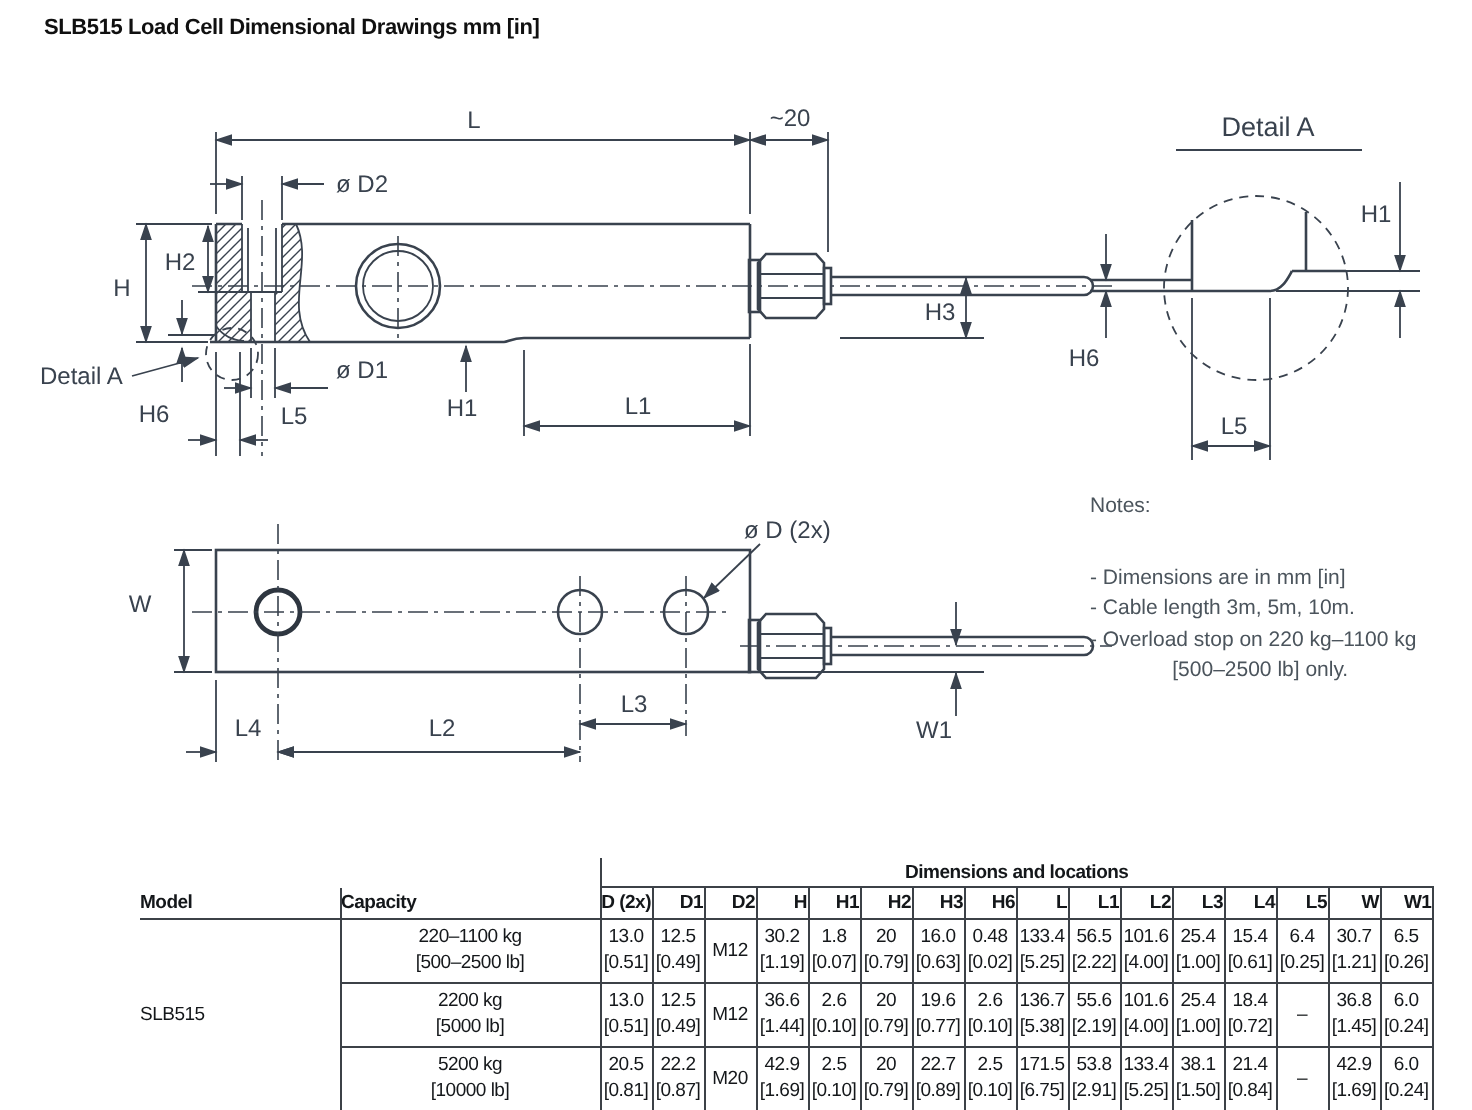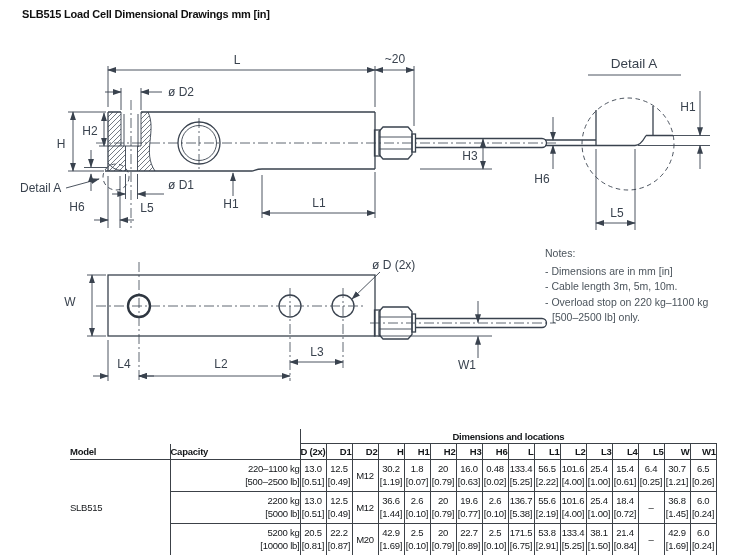--- a/index.html
+++ b/index.html
@@ -11,35 +11,35 @@
   .ln{stroke:#39424e;stroke-width:1.3;fill:none;}
   .thin{stroke:#39424e;stroke-width:0.9;fill:none;}
   .dim{stroke:#39424e;stroke-width:0.9;fill:none;}
   .cl{stroke:#39424e;stroke-width:0.8;fill:none;stroke-dasharray:10 3 2 3;}
   .dash{stroke:#39424e;stroke-width:0.9;fill:none;stroke-dasharray:4.5 3.5;}
   .bold-circle{stroke:#2e3640;stroke-width:2.4;fill:none;}
   .lbl{font:12px "Liberation Sans",sans-serif;fill:#39424e;}
   .lbl-big{font:13.5px "Liberation Sans",sans-serif;fill:#39424e;}
   .notes{position:absolute;left:545px;top:246px;font-size:10.5px;line-height:15.5px;
          color:#4b545c;}
-  .notes .indent{padding-left:7px;}
-  .notes .first{margin-top:2px;}
+  .notes .indent{padding-left:7px;text-align:center;}
+  .notes .first{margin-top:20px;}
   .dim-table{position:absolute;left:70px;top:429px;width:646px;border-collapse:collapse;
              table-layout:fixed;font-size:9.5px;letter-spacing:-0.25px;color:#14171a;}
   .dim-table th,.dim-table td{padding:0;white-space:nowrap;overflow:hidden;}
   .group-h{border-left:1px solid #3c4147;border-bottom:1px solid #3c4147;
            font-weight:bold;text-align:center;height:14px;}
   .spacer-h{border:none;}
   .model-h{text-align:left;border-bottom:1px solid #3c4147;font-weight:bold;height:15px;}
   .cap-h{text-align:left;border-left:1px solid #3c4147;border-bottom:1px solid #3c4147;
          font-weight:bold;padding-left:4px;height:15px;}
   .dim-h{border:1px solid #3c4147;border-top:none;text-align:right;font-weight:bold;}
   .model-cell{border:none;border-bottom:2px solid #23272c;vertical-align:middle;
               text-align:left;margin-left:24px;}
-  .cap-cell{border:1px solid #3c4147;text-align:right;padding:1px 0 1px 4px;height:31px;
+  .cap-cell{border:1px solid #3c4147;text-align:center;padding:1px 0 1px 4px;height:31px;
             vertical-align:middle;}
   .dim-cell{border:1px solid #3c4147;text-align:center;vertical-align:middle;height:31px;}
   .dim-table tr.drow:last-child td{border-bottom-width:2px;border-bottom-color:#23272c;}
   .two-line div{line-height:13px;}
 </style>
 </head>
 <body>
 
 <div class="page">
 

